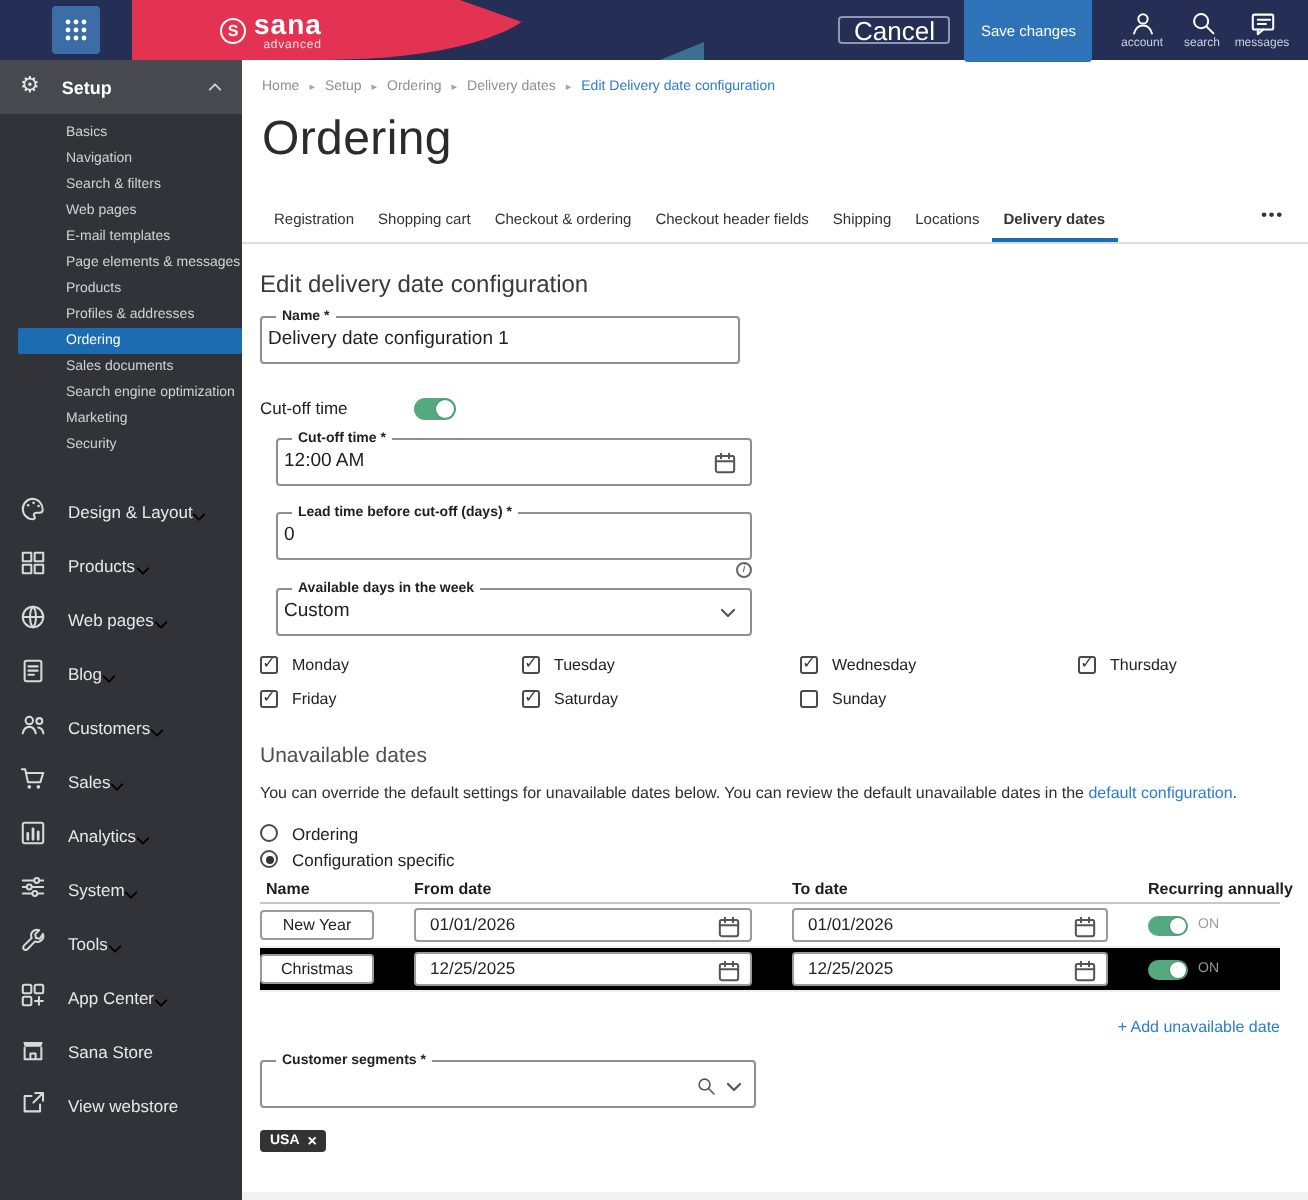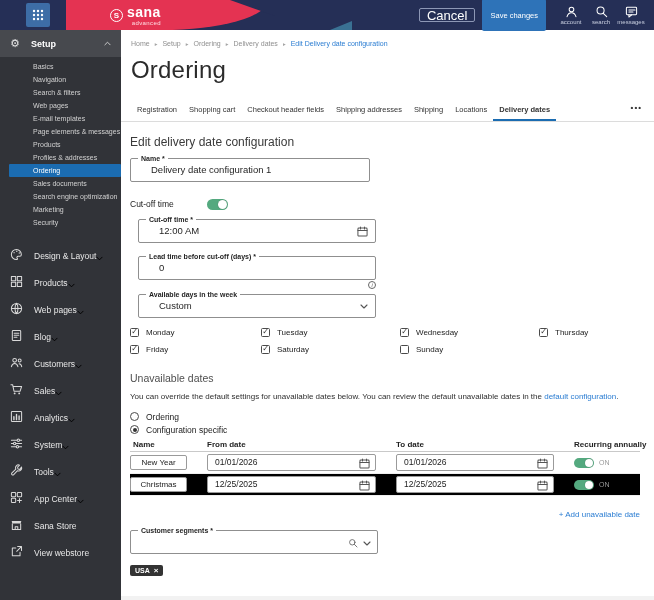--- a/index.html
+++ b/index.html
@@ -52,21 +52,21 @@
   .tab{font-size:7.5px;color:#333;padding:6px 6px 7px;white-space:nowrap;cursor:pointer}
   .tab.active{box-shadow:inset 0 -2px 0 #1b6cb1;font-weight:bold}
   .tabs-more{margin-left:auto;align-self:center;font-size:8px;font-weight:bold;color:#333;letter-spacing:1px;padding-bottom:5px;cursor:pointer}
 
   .content{padding:0 14px 0 9px}
   .form-title{font-size:12px;font-weight:400;color:#3a3a3a;margin-top:13px}
   .sec-title{font-size:10.5px;font-weight:400;color:#4f4f4f;margin-top:16px}
 
   .tf{position:relative;width:240px;height:24px;border:1px solid #8f8f8f;border-radius:2px;background:#fff}
   .tf-label{position:absolute;top:-4.5px;left:7px;background:#fff;padding:0 3px;font-size:7px;font-weight:bold;color:#1f1f1f;line-height:1;white-space:nowrap}
-  .tf-value{position:absolute;left:20px;top:0;right:20px;line-height:22px;font-size:9.5px;color:#1f1f1f;cursor:text;overflow:hidden;white-space:nowrap}
+  .tf-value{position:absolute;left:3px;top:0;right:20px;line-height:22px;font-size:9.5px;color:#1f1f1f;cursor:text;overflow:hidden;white-space:nowrap}
   .tf-icon{position:absolute;right:7px;top:6px;color:#555;cursor:pointer}
   .tf.indent{margin-left:8px;width:238px}
   .name-field{margin-top:9px}
   .cutoff-field{margin-top:8px}
   .lead-field{margin-top:13px}
   .select-field{margin-top:5px}
   .select-field .tf-icon{top:9px}
 
   .toggle-row{display:flex;align-items:flex-start;margin-top:17px;height:12px}
   .t-label{font-size:8.5px;color:#222;width:77px}
@@ -446,24 +446,24 @@
 
   <h1 class="page-title">Ordering</h1>
 
   <div class="tabs">
     <div class="tabs-list">
 
         <div class="tab"><span>Registration</span></div>
 
         <div class="tab"><span>Shopping cart</span></div>
 
+        <div class="tab"><span>Checkout &amp; ordering</span></div>
 
         <div class="tab"><span>Checkout header fields</span></div>
 
-        <div class="tab"><span>Shipping addresses</span></div>
 
         <div class="tab"><span>Shipping</span></div>
 
         <div class="tab"><span>Locations</span></div>
 
         <div class="tab active"><span>Delivery dates</span></div>
       </div>
     <div class="tabs-more">•••</div>
   </div>
 

